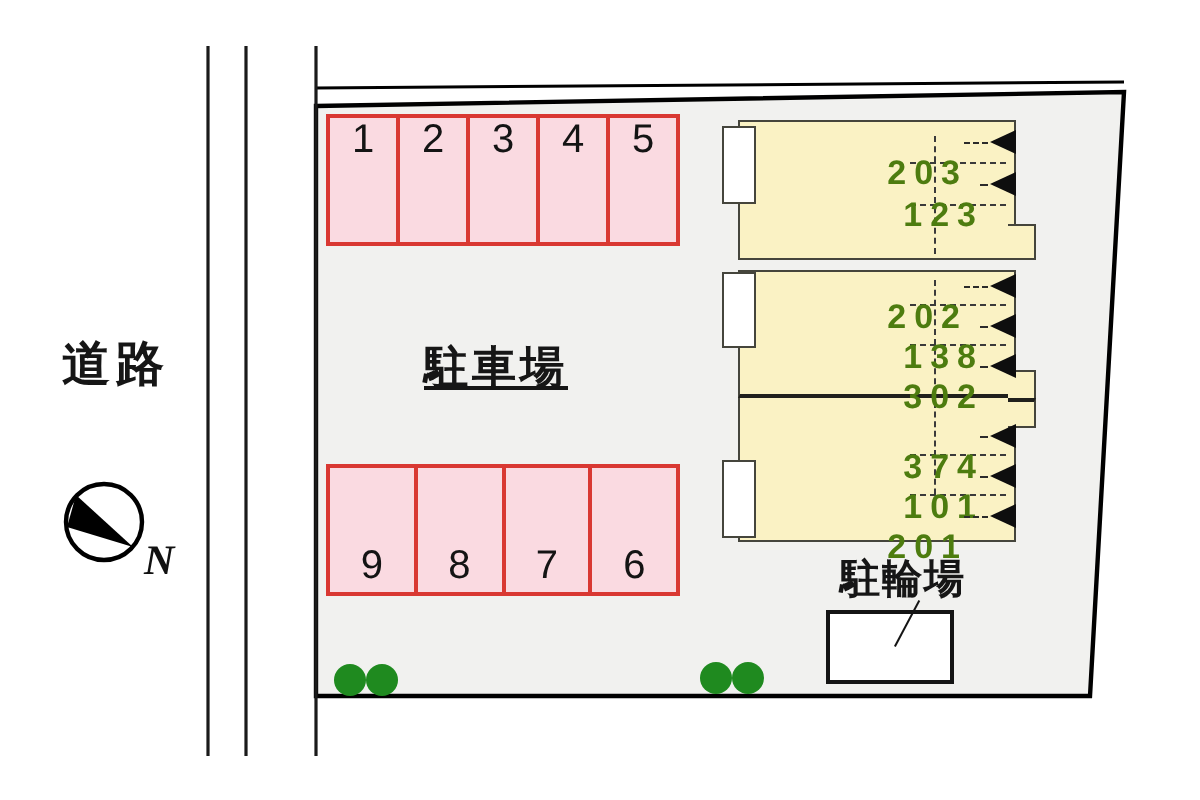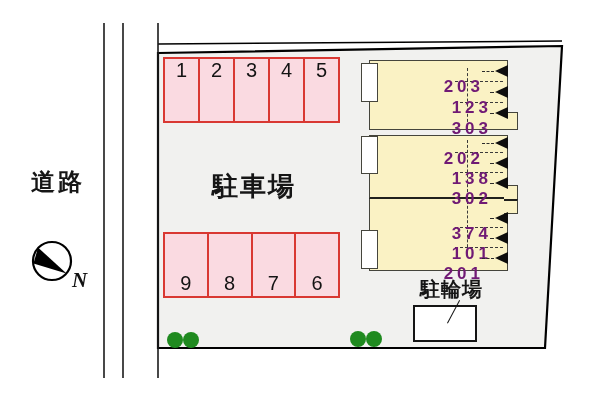--- a/index.html
+++ b/index.html
@@ -6,21 +6,21 @@
   #stage{
     position:relative;width:600px;height:400px;background:#ffffff;
     font-family:"Liberation Sans","DejaVu Sans",sans-serif;overflow:hidden;
     color:#111;
   }
   #base-svg{position:absolute;left:0;top:0;}
   .abs{position:absolute;}
   
   .big-label{font-weight:700;color:#161616;white-space:nowrap;}
   #road-label{left:31px;top:166px;font-size:24px;letter-spacing:3px;}
-  #parking-label{left:212px;top:169px;font-size:26px;letter-spacing:2px;}
+  #parking-label{left:212px;top:169px;font-size:22px;letter-spacing:2px;text-decoration:underline;}
   #bicycle-label{left:420px;top:276px;font-size:20px;letter-spacing:1px;}
   #north-label{left:72px;top:268px;font-size:21px;font-family:"Liberation Serif","DejaVu Serif",serif;font-style:italic;font-weight:700;}
   
   .parking-row{
     left:163px;width:177px;height:66px;display:flex;box-sizing:border-box;
     border:2px solid var(--parking-border);background:var(--parking-fill);
   }
   #parking-row-top{top:57px;}
   #parking-row-bottom{top:232px;}
   .pcell{flex:1;display:flex;flex-direction:column;align-items:center;box-sizing:border-box;border-left:2px solid var(--parking-border);}
@@ -35,21 +35,21 @@
   #unit-3{top:199px;height:72px;border-top:none;}
   .porch{left:361px;width:17px;background:#ffffff;box-sizing:border-box;border:1.6px solid var(--building-border);}
   #porch-1{top:63px;height:39px;}
   #porch-2{top:136px;height:38px;}
   #porch-3{top:230px;height:39px;}
   .notch{left:504px;width:14px;background:var(--building-fill);box-sizing:border-box;}
   #notch-1{top:112px;height:18px;border:1.6px solid var(--building-border);border-left:none;}
   #notch-2{top:185px;height:14px;border:1.6px solid var(--building-border);border-left:none;border-bottom:none;}
   #notch-3{top:199px;height:15px;border:1.6px solid var(--building-border);border-left:none;border-top:2px solid #20201c;}
   .room-row{left:420px;width:88px;height:18px;display:flex;justify-content:flex-end;align-items:center;}
-  .rnum{font-size:17px;font-weight:700;letter-spacing:4px;margin-right:-3px;line-height:18px;color:#701a75;margin-top:32px;}
+  .rnum{font-size:17px;font-weight:700;letter-spacing:4px;margin-right:-3px;line-height:18px;color:#4d7c0f;margin-top:32px;}
   .leader{height:0;border-top:1.6px dashed #2b2b2b;margin:0 1px;}
   .leader.long{width:12px;}
   .leader.short{width:4px;}
   .tri{width:0;height:0;border-top:6px solid transparent;border-bottom:6px solid transparent;border-right:13px solid #0e0e0e;}
   .hdash{left:455px;width:48px;height:0;border-top:1.4px dashed #3a3a3a;}
   .vdash{width:0;border-left:1.4px dashed #3a3a3a;left:467px;}
   
   #bicycle-box{left:413px;top:305px;width:64px;height:37px;background:#ffffff;border:2px solid #141414;box-sizing:border-box;}
   #bicycle-pointer{left:447px;top:323px;width:26px;height:0;border-top:1.6px solid #141414;transform:rotate(-62deg);transform-origin:0 0;}
 </style>
@@ -137,25 +137,20 @@
   <div class="abs room-row" style="top:62px">
     <span class="rnum">203</span>
     <span class="leader long"></span>
     <span class="tri"></span>
   </div>
   <div class="abs room-row" style="top:83px">
     <span class="rnum">123</span>
     <span class="leader short"></span>
     <span class="tri"></span>
   </div>
-  <div class="abs room-row" style="top:104px">
-    <span class="rnum">303</span>
-    <span class="leader short"></span>
-    <span class="tri"></span>
-  </div>
 
   <div class="abs room-row" style="top:134px">
     <span class="rnum">202</span>
     <span class="leader long"></span>
     <span class="tri"></span>
   </div>
   <div class="abs room-row" style="top:154px">
     <span class="rnum">138</span>
     <span class="leader short"></span>
     <span class="tri"></span>

